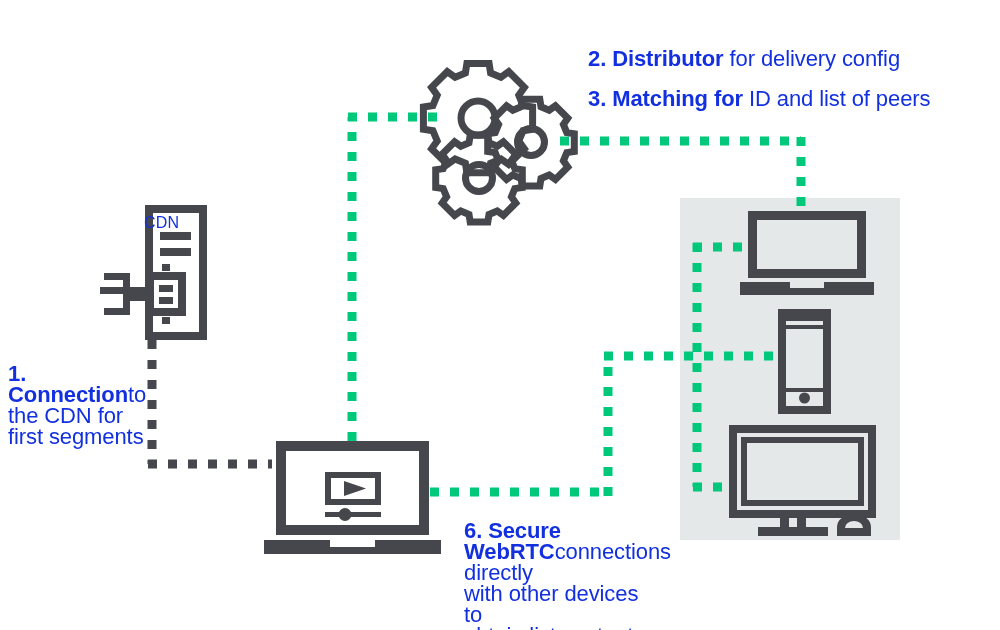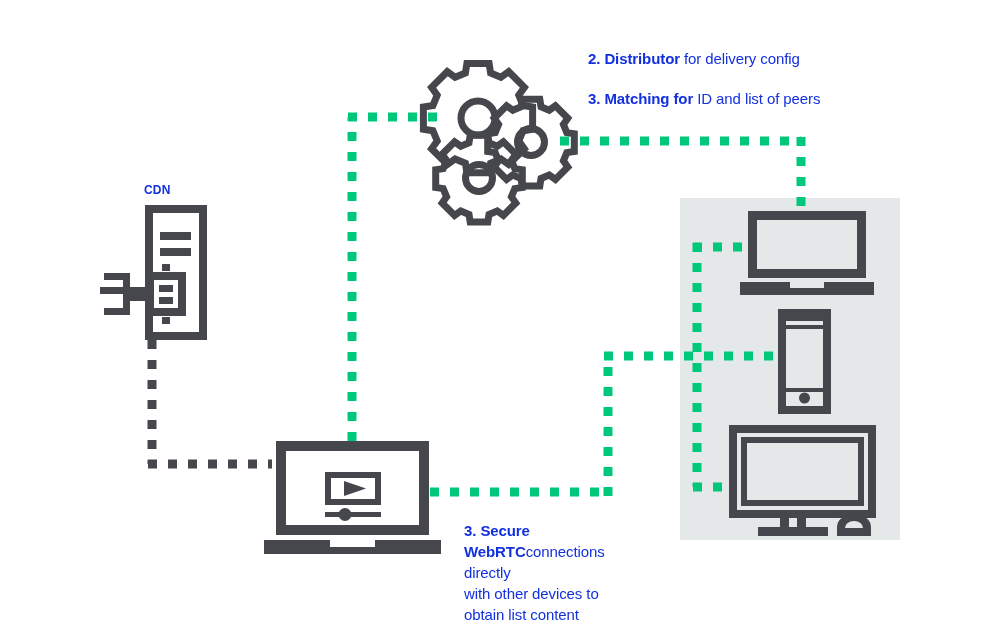--- a/index.html
+++ b/index.html
@@ -20,32 +20,33 @@
   .svg-layer {
     position: absolute;
     left: 0;
     top: 0;
     width: 1000px;
     height: 630px;
   }
   .label {
     position: absolute;
     color: #1230e0;
-    font-size: 15px;
+    font-size: 22px;
     line-height: 21px;
     white-space: pre-line;
     letter-spacing: -0.1px;
   }
   .label b, .label .strong {
     font-weight: bold;
   }
   .label-cdn {
-    font-weight: bold;
-    font-size: 12px;
+    font-weight: normal;
+    font-size: 16px;
     letter-spacing: 0.2px;
+    margin-top: 32px;
   }
   .pool-label {
     font-weight: bold;
     line-height: 21px;
   }
 </style>
 </head>
 <body>
 
 <div id="canvas">
@@ -194,23 +195,25 @@
       <rect x="797" y="518" width="9" height="12"></rect>
       <rect x="758" y="527" width="70" height="9"></rect>
 
       <path d="M 837 536 L 837 527 A 17 13 0 0 1 871 527 L 871 536 Z
                M 845 528 L 863 528 A 9 7 0 0 0 845 528 Z" fill-rule="evenodd"></path>
     </g>
   </svg>
 
   <div class="label label-cdn" style="left:144px; top:180px;">CDN</div>
 
+  <div class="label" style="left:8px; top:363px; width:140px;"><b>1. Connection</b><span>to the CDN for
+first segments</span></div>
 
   <div class="label" style="left:588px; top:48px; white-space:normal;"><b>2. Distributor</b><span> for delivery config</span></div>
 
   <div class="label" style="left:588px; top:88px; white-space:normal;"><b>3. Matching for</b><span> ID and list of peers</span></div>
 
-  <div class="label" style="left:464px; top:520px; width:190px;"><b>3. Secure WebRTC</b><span>connections directly
+  <div class="label" style="left:464px; top:520px; width:190px;"><b>6. Secure WebRTC</b><span>connections directly
 with other devices to
 obtain list content</span></div>
 
 
 </div>
 
 </body></html>

